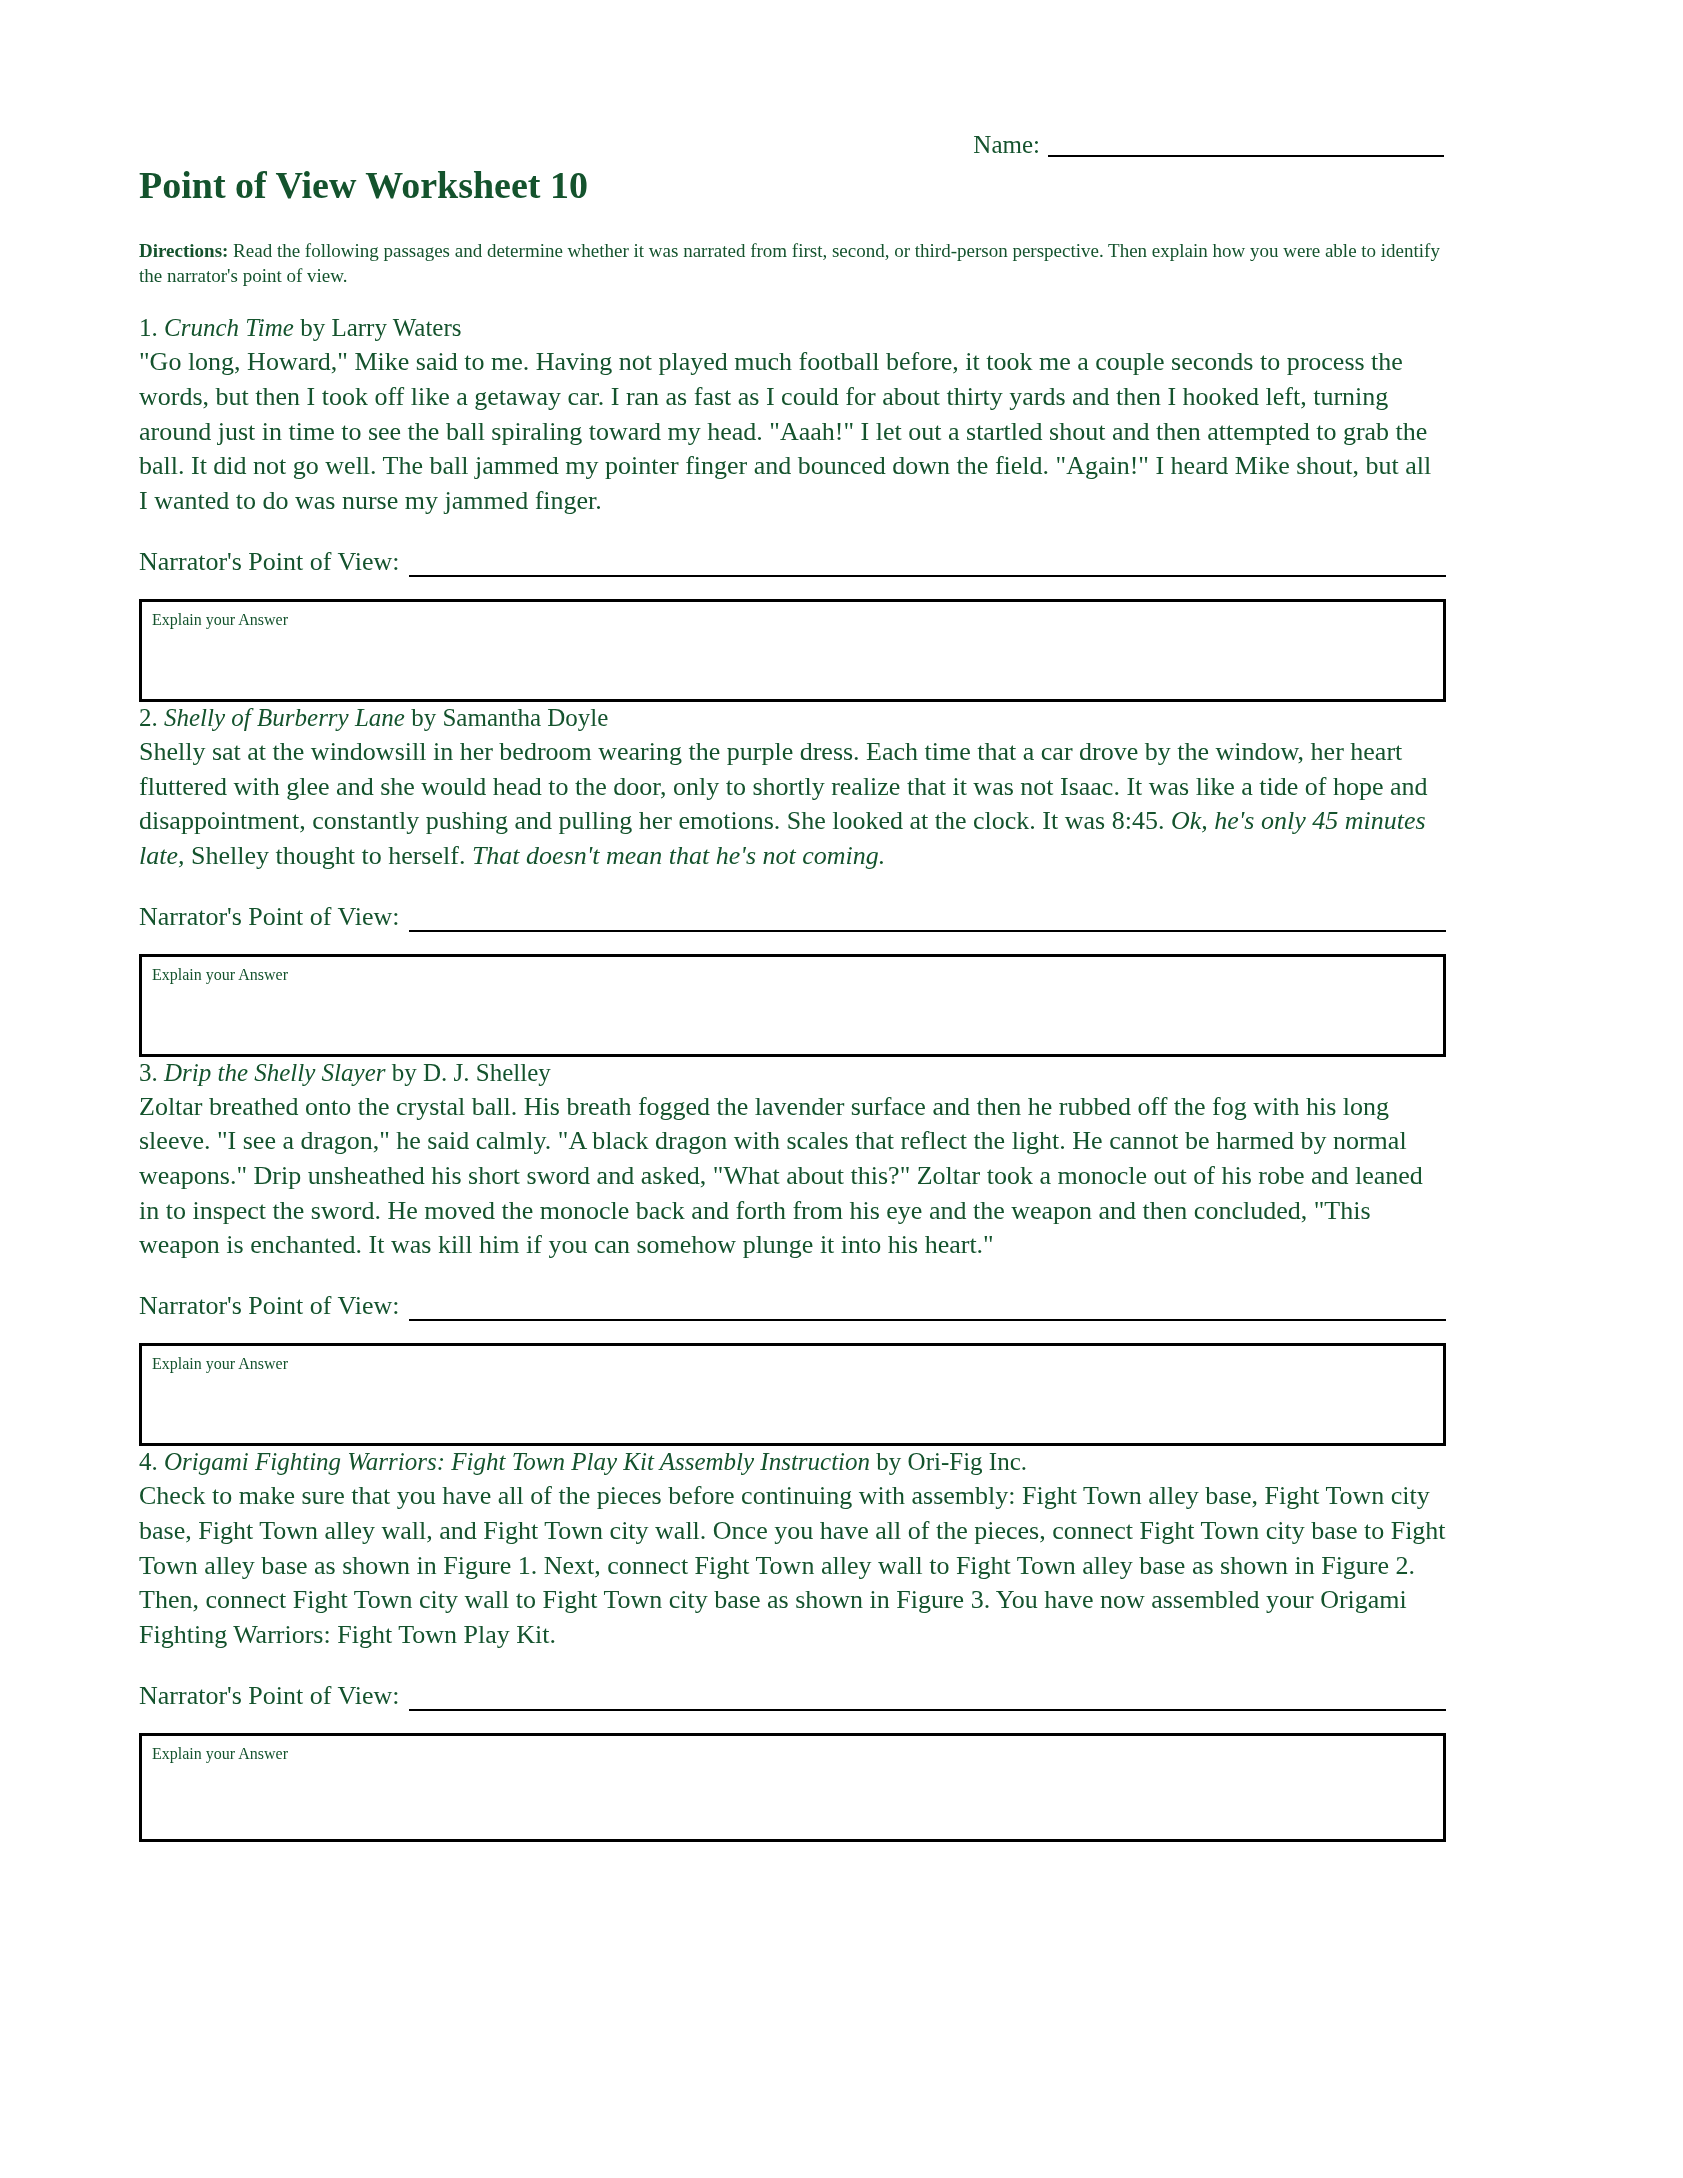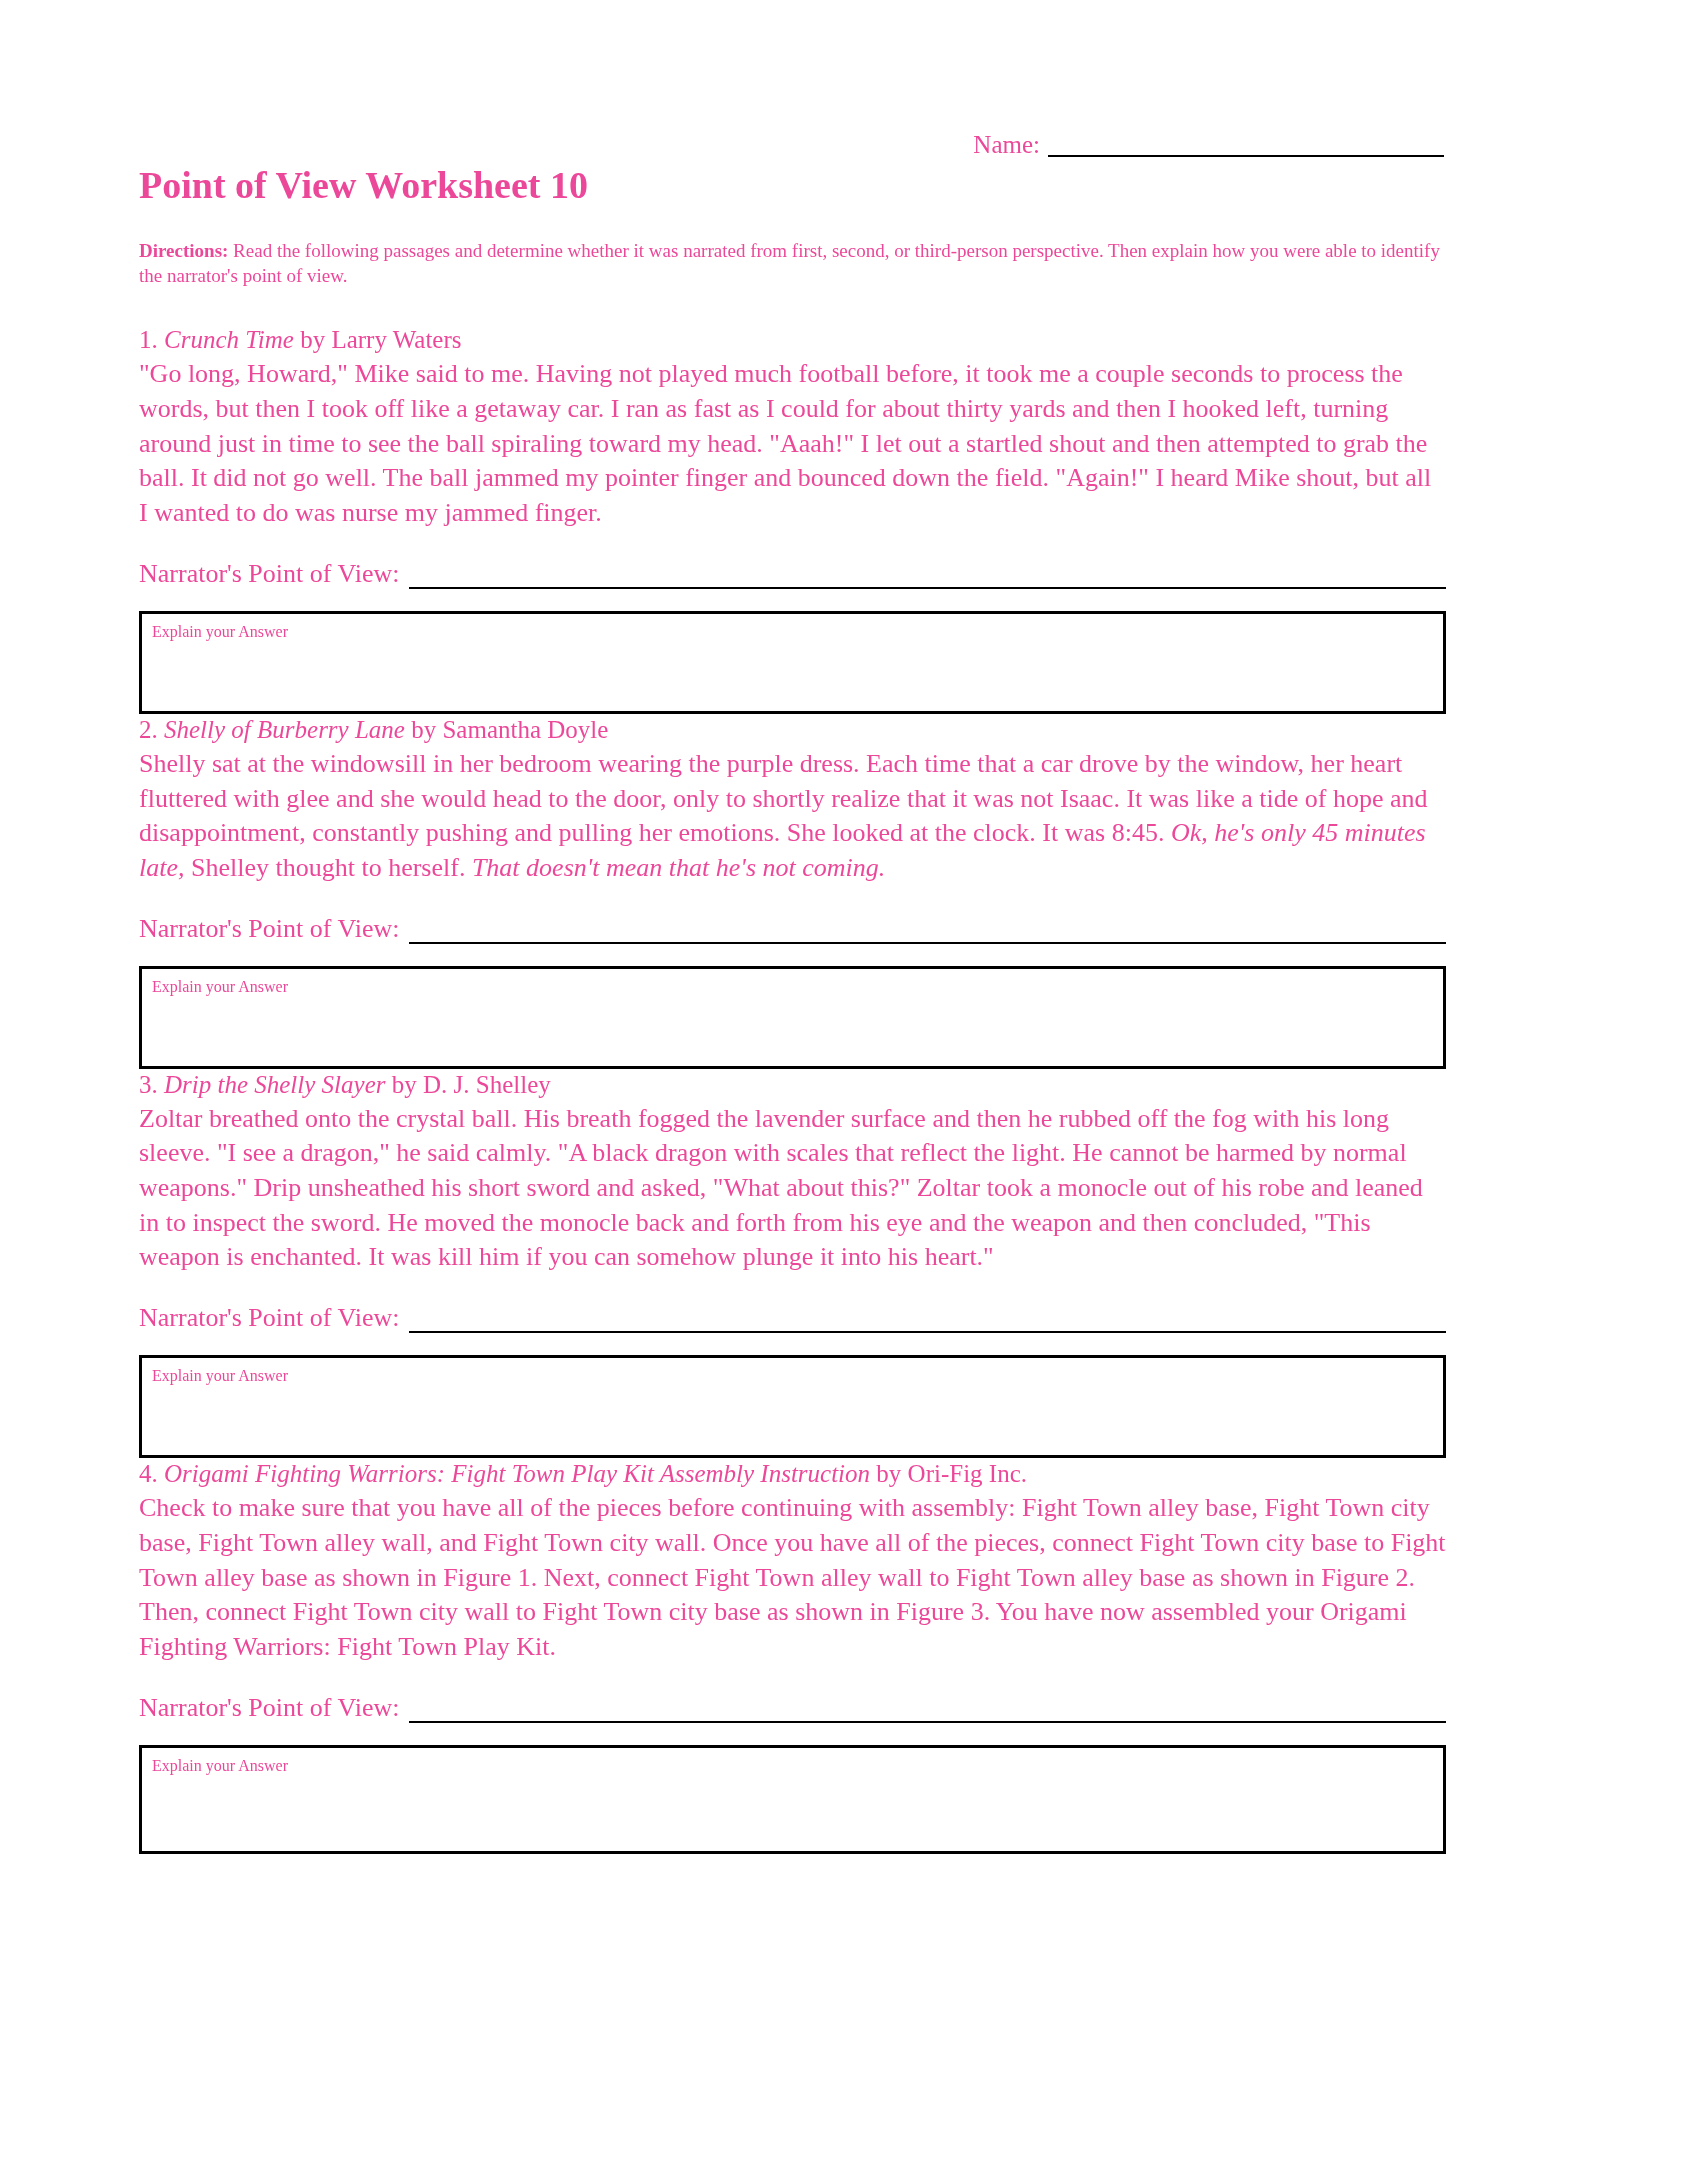--- a/index.html
+++ b/index.html
@@ -6,21 +6,21 @@
     margin: 0;
     padding: 0;
     background: #ffffff;
   }
   .page {
     position: relative;
     width: 1683px;
     height: 2178px;
     background: #ffffff;
     font-family: "Liberation Serif", "DejaVu Serif", serif;
-    color: #ec4899;
+    color: #14532d;
     box-sizing: border-box;
     overflow: hidden;
   }
   .content {
     position: absolute;
     left: 139px;
     top: 0;
     width: 1307px;
   }
 
@@ -56,21 +56,21 @@
   .directions {
     font-size: 19px;
     line-height: 1.33;
     margin-top: 31px;
     text-align: left;
   }
   .directions b { font-weight: bold; }
 
   
   .passage-block { }
-  .passage-block.first { margin-top: 36px; }
+  .passage-block.first { margin-top: 24px; }
 
   .passage-heading {
     font-size: 25px;
     line-height: 1.28;
     margin-bottom: 1px;
   }
   .passage-heading .ttl { font-style: italic; }
 
   .passage-body {
     font-size: 26px;

